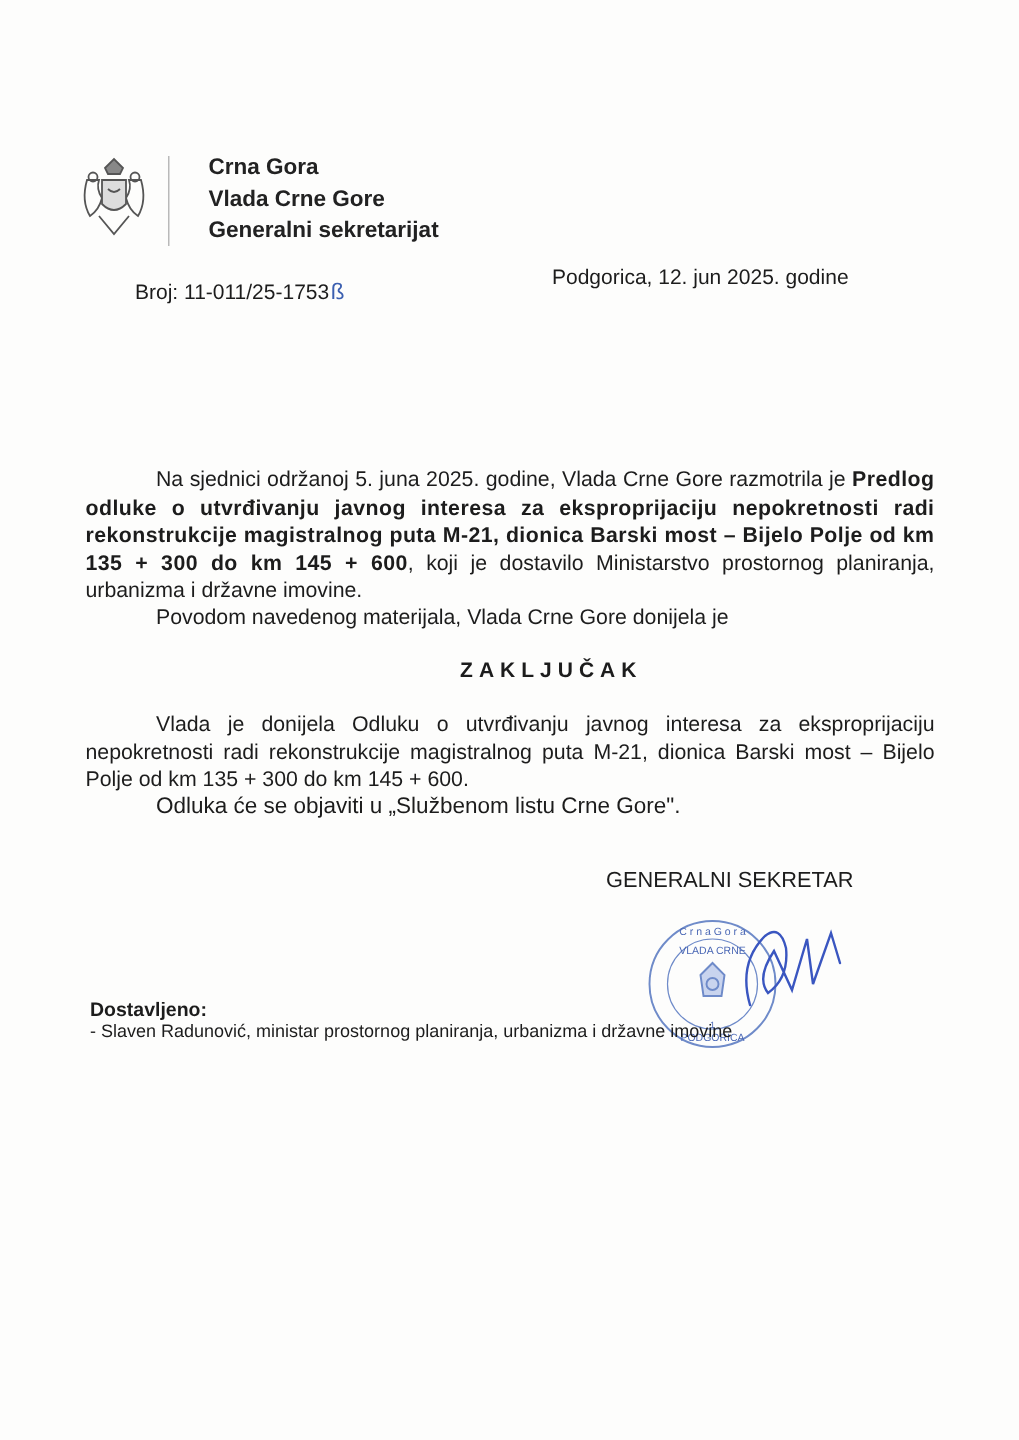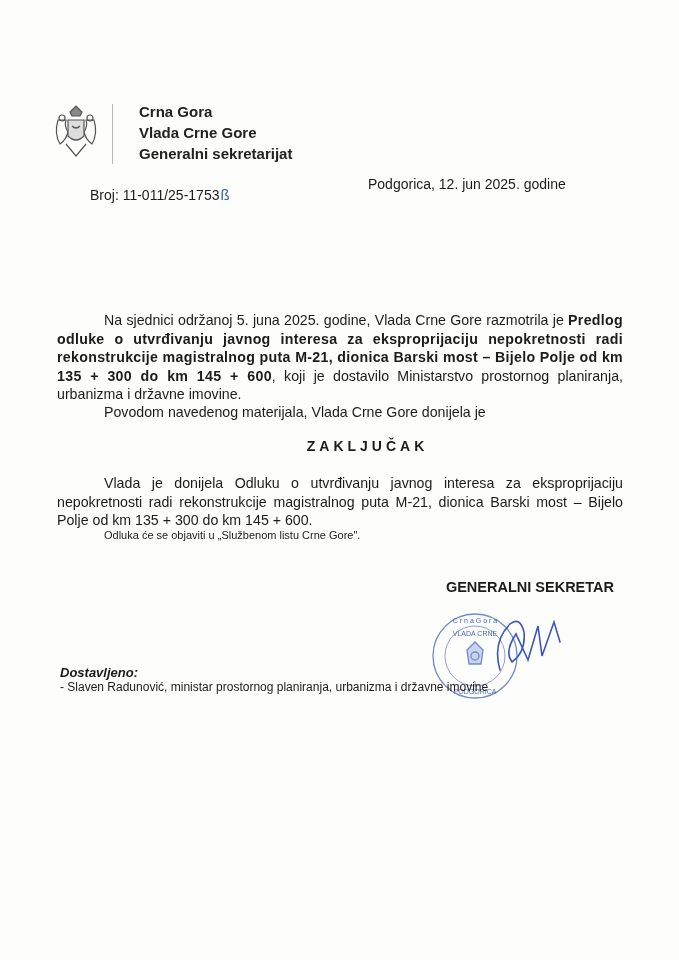--- a/index.html
+++ b/index.html
@@ -16,26 +16,26 @@
     .broj .mark { color:#3b5fb0; font-size:15px; margin-left:1px; }
     .date { left:368px; top:176px; font-size:14px; }
     .para { left:57px; width:566px; font-size:14.2px; line-height:18.6px; text-align:justify; }
     .p1 { top:311px; }
     .p1 .indent { display:inline-block; width:47px; }
     .p1 b { letter-spacing:0.3px; }
     .p2 { left:104px; top:404px; font-size:14.2px; }
     .title { left:0; width:679px; top:438px; text-align:center; font-weight:bold; font-size:14px; letter-spacing:4px;padding-left:28px; }
     .p3 { top:474px; }
     .p3 .indent { display:inline-block; width:47px; }
-    .p4 { left:104px; top:529px; font-size:11px; }
-    .sign { left:404px; top:578px; width:210px; text-align:right; font-weight:bold; font-size:14.5px; line-height:19px; }
+    .p4 { left:104px; top:529px; font-size:15px; }
+    .sign { left:404px; top:578px; width:210px; text-align:left; font-weight:normal; font-size:14.5px; line-height:19px; }
     .stamp { left:431px; top:612px; width:88px; height:88px; }
     .signature { left:490px; top:612px; width:85px; height:62px; }
     .dost { left:60px; top:665px; font-size:12px; line-height:15px; }
-    .dost .head { font-weight:bold; font-size:13px;font-style:italic; }
+    .dost .head { font-weight:bold; font-size:13px; }
   </style>
 </head>
 <body>
 
 <div class="abs header-block">
   <svg class="coat" viewBox="0 0 48 58">
     <g fill="none" stroke="#555" stroke-width="1.2">
       <path d="M18 8 L24 2 L30 8 L28 12 L20 12 Z" fill="#888"></path>
       <path d="M6 16 Q2 30 8 40 Q14 36 16 28 Q12 22 14 16 Z"></path>
       <path d="M42 16 Q46 30 40 40 Q34 36 32 28 Q36 22 34 16 Z"></path>

